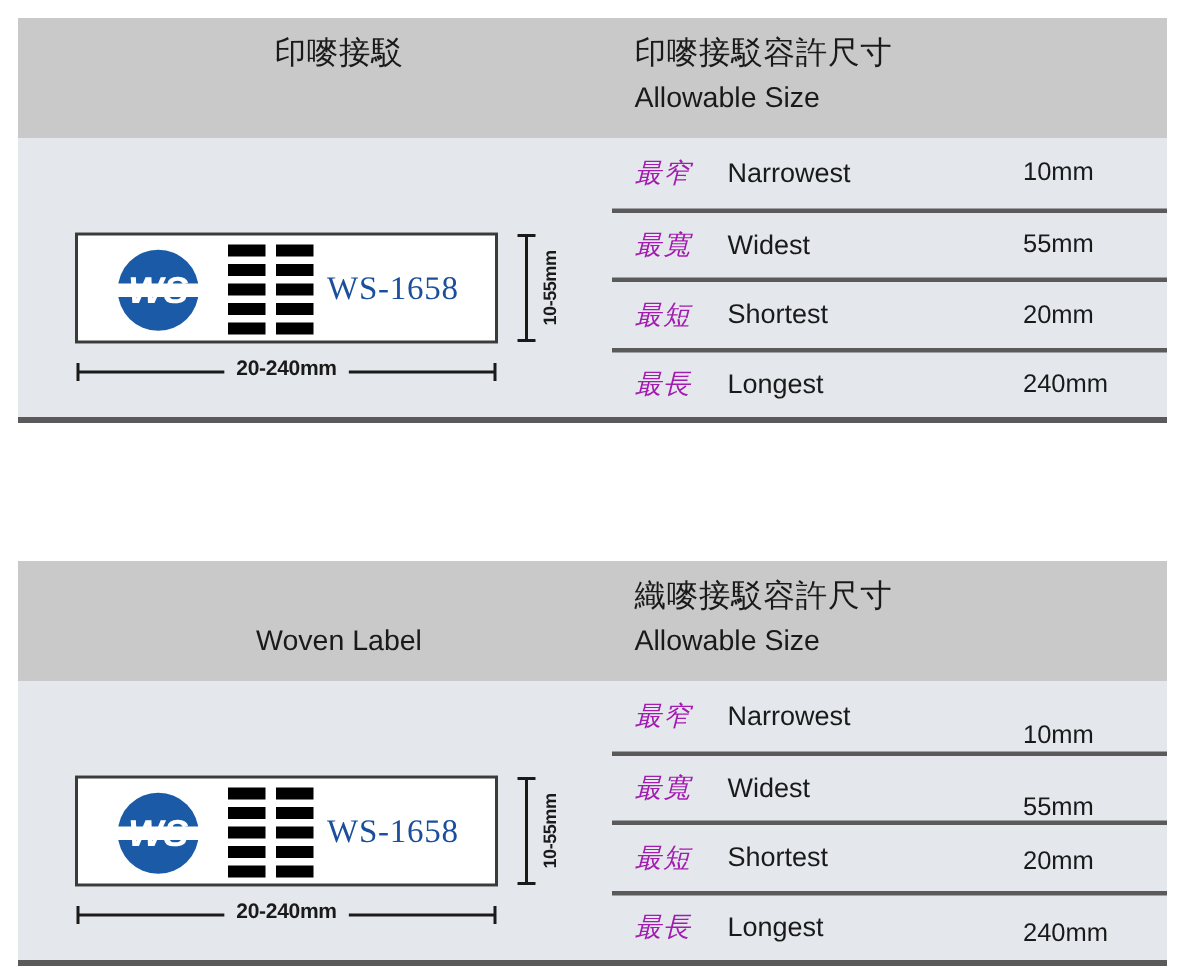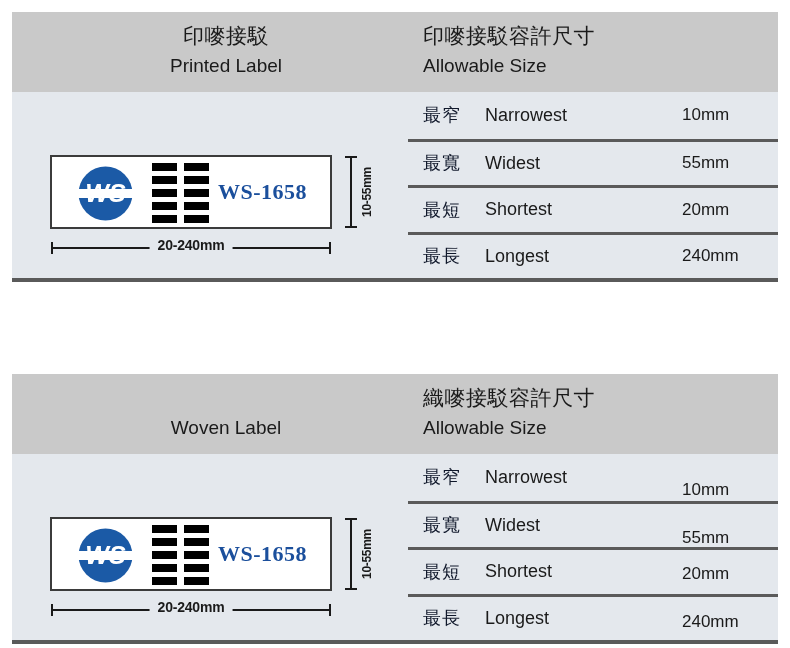--- a/index.html
+++ b/index.html
@@ -130,21 +130,21 @@
   .blk.r3 { top: 26px; }
   .blk.r4 { top: 39px; }
   .blk.r5 { top: 52px; }
 
   .label-code {
     position: absolute;
     left: 166px;
     top: 50%;
     transform: translateY(-50%);
     font-family: "Liberation Serif", "DejaVu Serif", serif;
-    font-weight: bold;
+    font-weight: normal;
     font-size: 22px;
     letter-spacing: 0.5px;
     color: #1b4f9c;
     white-space: nowrap;
   }
 
   
   .dim-h {
     position: absolute;
     left: 38px;
@@ -245,22 +245,23 @@
     padding-left: 15px;
     box-sizing: border-box;
   }
   .spec-row + .spec-row { border-top: 3px solid #5a5a5a; }
 
   .spec-cn {
     width: 62px;
     flex: 0 0 62px;
     font-size: 18px;
     letter-spacing: 1px;
-    color: #0f172a;
-    white-space: nowrap;
+    color: #a21caf;
+    white-space: nowrap;
+    font-style: italic;
   }
   .spec-en {
     flex: 1 1 auto;
     font-size: 18px;
     color: #1a1a1a;
     white-space: nowrap;
   }
   .spec-val {
     flex: 0 0 96px;
     width: 96px;
@@ -278,21 +279,20 @@
 </head>
 <body>
 
 <div class="page">
 
   <div class="section" id="section-printed">
 
     <div class="section-header">
       <div class="hdr-col hdr-col-left">
         <div class="hdr-cn">印嘜接駁</div>
-        <div class="hdr-en">Printed Label</div>
       </div>
       <div class="hdr-col hdr-col-right">
         <div class="hdr-cn">印嘜接駁容許尺寸</div>
         <div class="hdr-en">Allowable Size</div>
       </div>
     </div>
 
     <div class="section-body">
 
       <div class="art-area">

